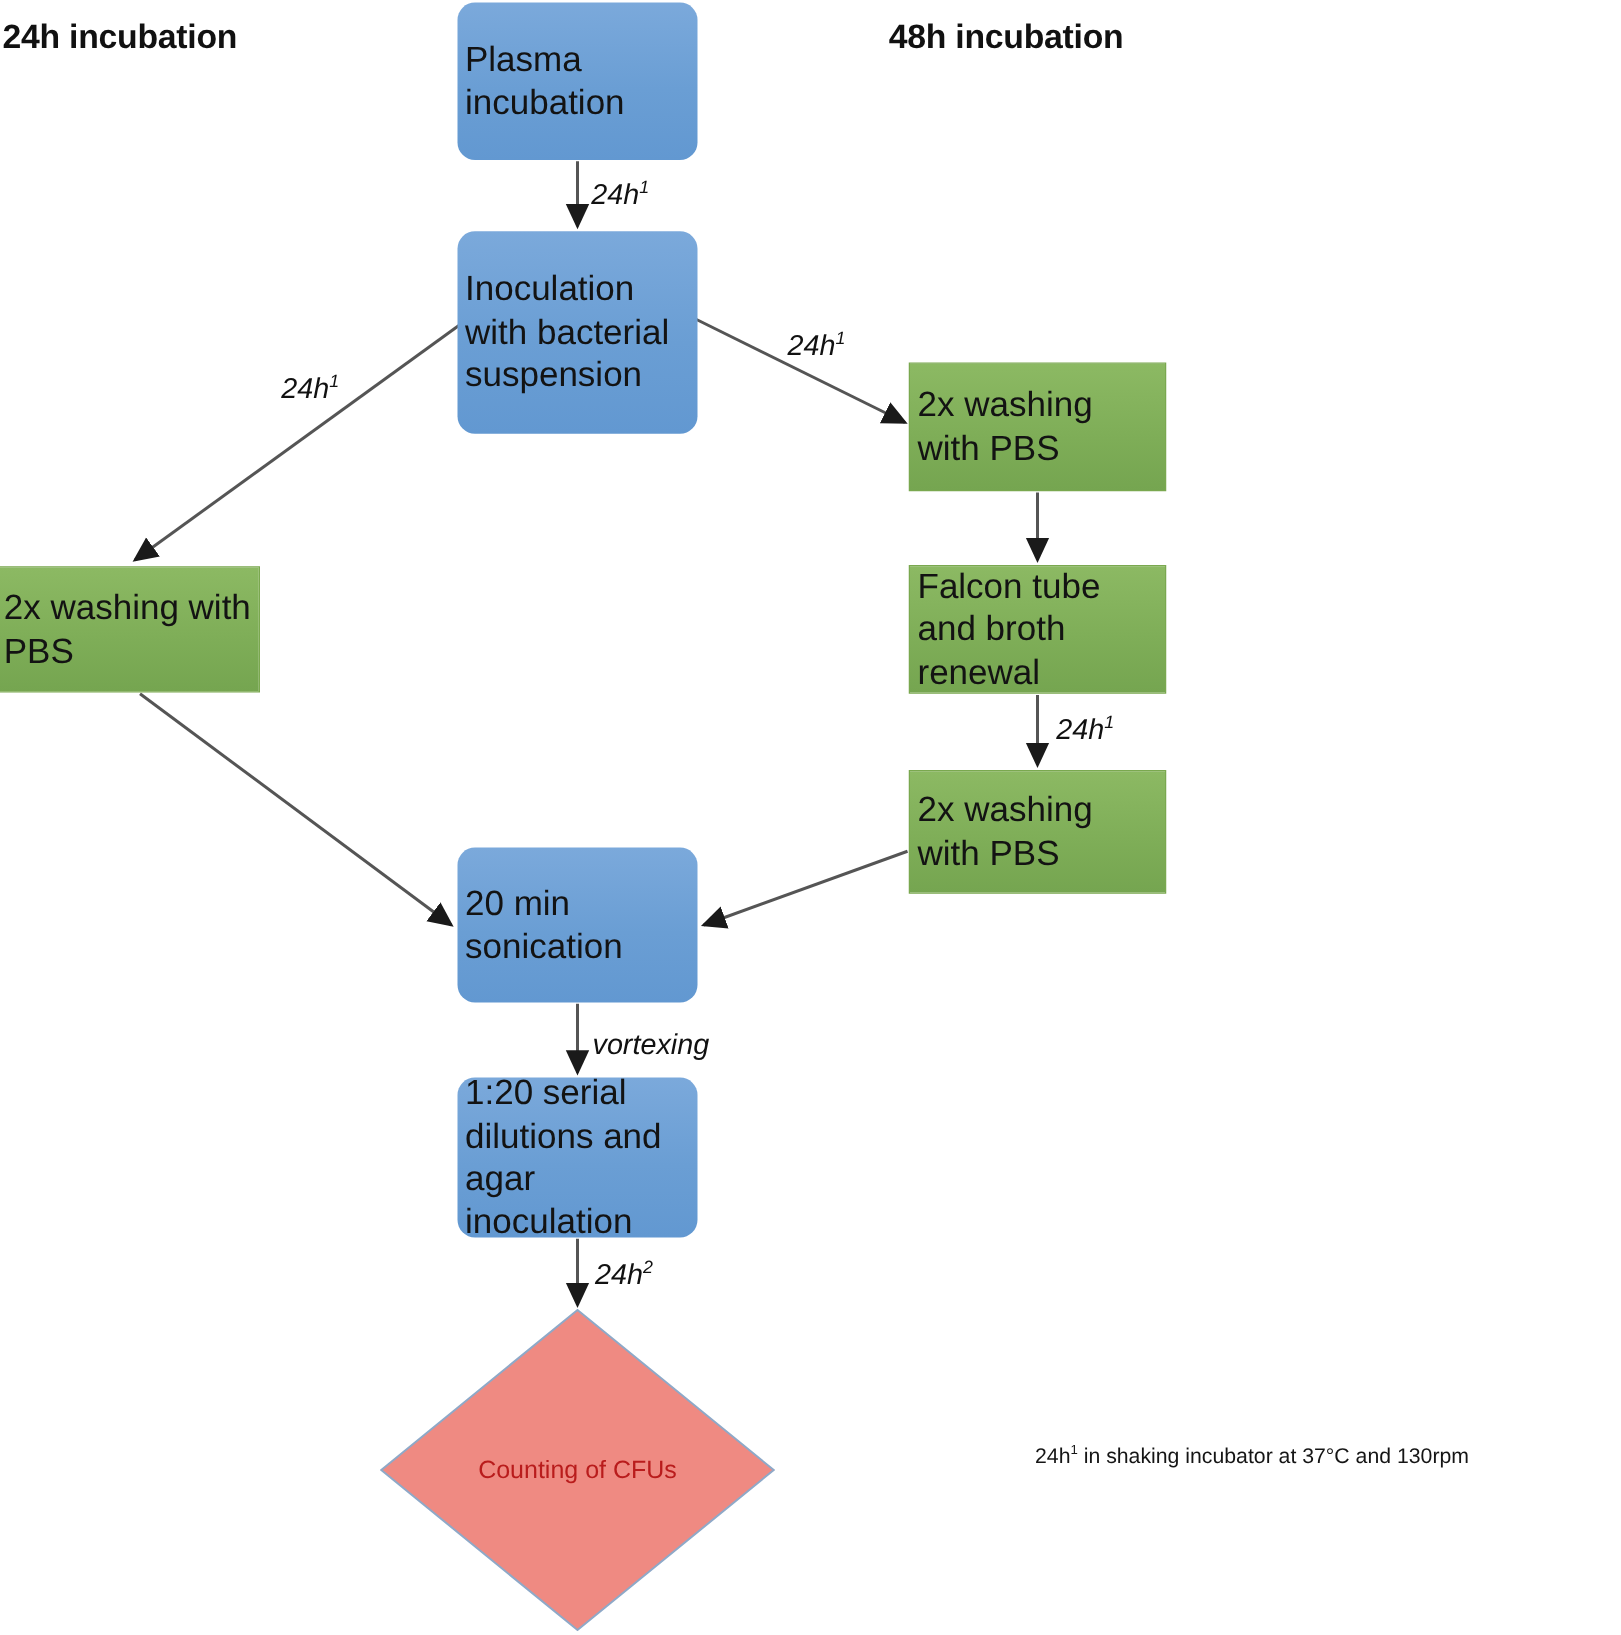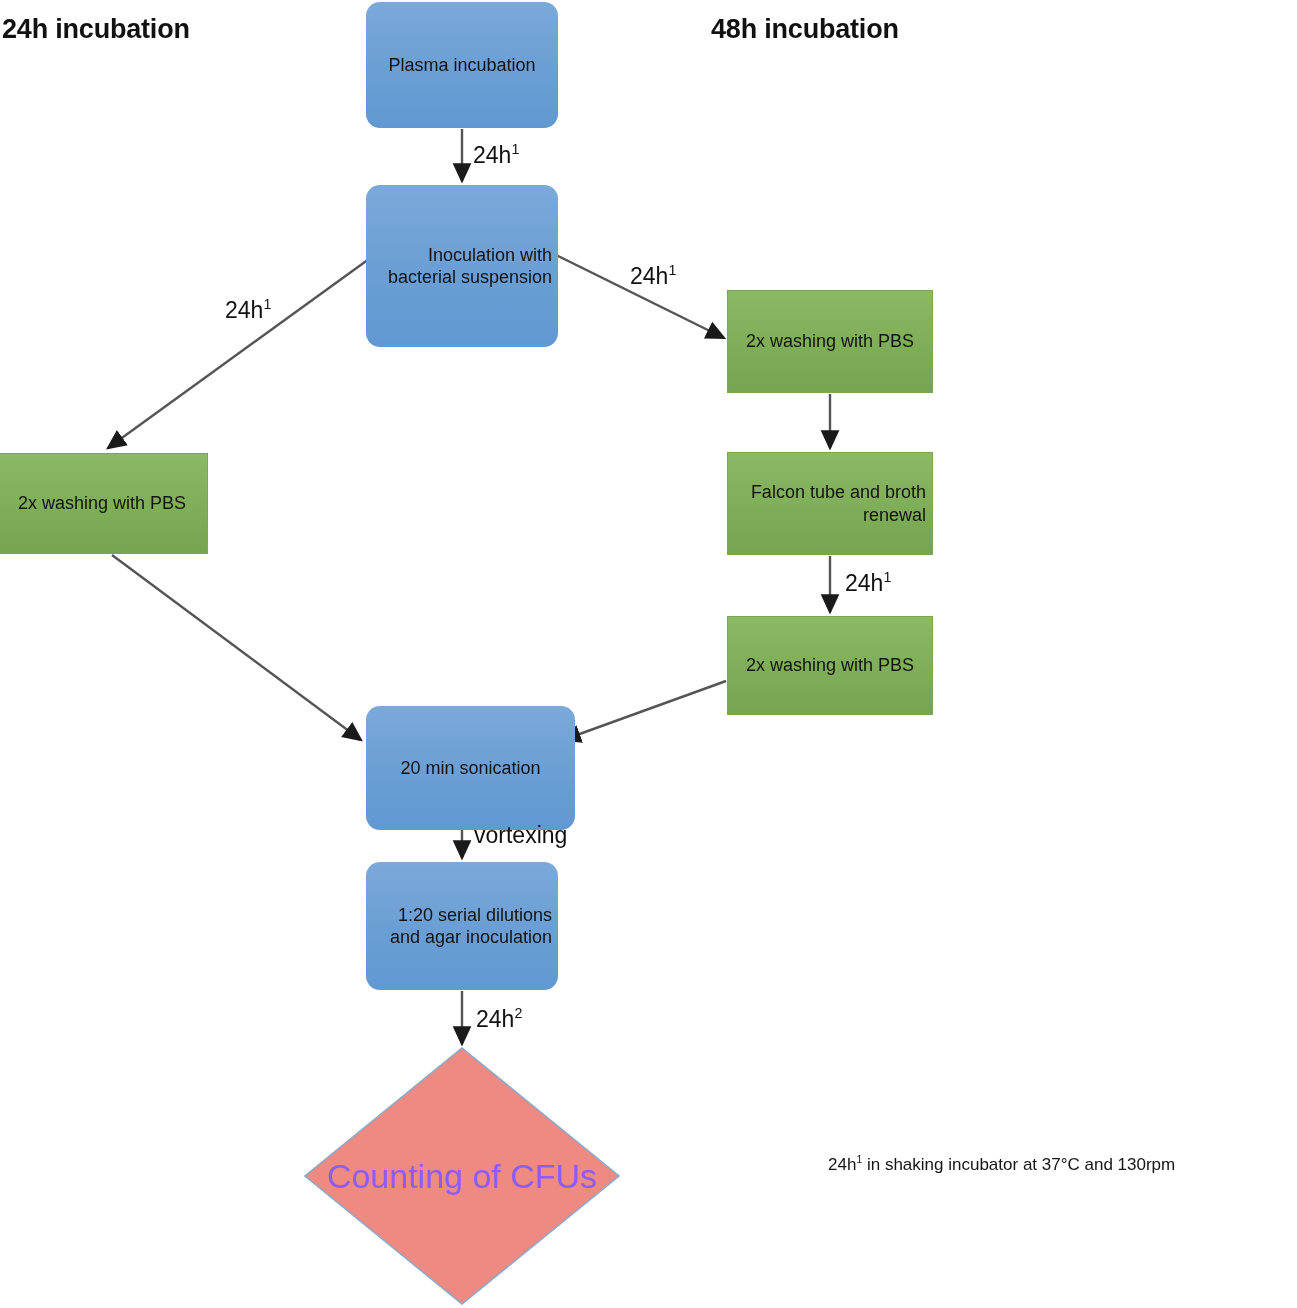--- a/index.html
+++ b/index.html
@@ -26,23 +26,23 @@
     white-space: nowrap;
   }
   #header-24h { left: 2px; top: 14px; }
   #header-48h { left: 711px; top: 14px; }
 
   .node {
     position: absolute;
     display: flex;
     align-items: center;
     justify-content: center;
-    text-align: right;
+    text-align: left;
     color: #131313;
-    font-size: 18px;
+    font-size: 28px;
     line-height: 1.23;
     box-sizing: border-box;
     padding: 2px 6px;
   }
   .node-blue {
     background: linear-gradient(to bottom, #7ba9db 0%, #6a9ed4 55%, #6298d1 100%);
     border-radius: 14px;
   }
   .node-green {
     background: linear-gradient(to bottom, #8cb963 0%, #7fae58 55%, #75a550 100%);
@@ -50,52 +50,53 @@
   }
   .node-text { display: block; }
 
   
   #node-plasma       { left: 366px; top: 2px;    width: 192px; height: 126px; }
   #node-inoculation  { left: 366px; top: 185px;  width: 192px; height: 162px; }
   #node-wash-left    { left: -4px;  top: 453px;  width: 212px; height: 101px; }
   #node-wash-r1      { left: 727px; top: 290px;  width: 206px; height: 103px; }
   #node-falcon       { left: 727px; top: 452px;  width: 206px; height: 103px; }
   #node-wash-r2      { left: 727px; top: 616px;  width: 206px; height: 99px;  }
-  #node-sonication   { left: 366px; top: 678px;  width: 209px; height: 124px; margin-top: 28px; }
+  #node-sonication   { left: 366px; top: 678px;  width: 192px; height: 124px; }
   #node-dilutions    { left: 366px; top: 862px;  width: 192px; height: 128px; }
 
   .diamond {
     position: absolute;
     left: 304px;
     top: 1047px;
     width: 316px;
     height: 258px;
   }
   .diamond svg { display: block; }
   .diamond-label {
     position: absolute;
     left: 0;
     top: 0;
     width: 316px;
     height: 258px;
     display: flex;
     align-items: center;
     justify-content: center;
     text-align: left;
-    font-size: 34px;
+    font-size: 20px;
     line-height: 1.25;
-    color: #8b5cf6;
+    color: #b91c1c;
     pointer-events: none;
   }
 
   .edge-label {
     position: absolute;
     font-size: 23px;
     color: #111111;
     white-space: nowrap;
+    font-style: italic;
   }
   .edge-label sup {
     font-size: 0.62em;
     vertical-align: super;
     line-height: 0;
   }
   #lbl-plasma-inoc  { left: 473px; top: 142px; }
   #lbl-inoc-left    { left: 225px; top: 297px; }
   #lbl-inoc-right   { left: 630px; top: 263px; }
   #lbl-falcon-wash  { left: 845px; top: 570px; }

